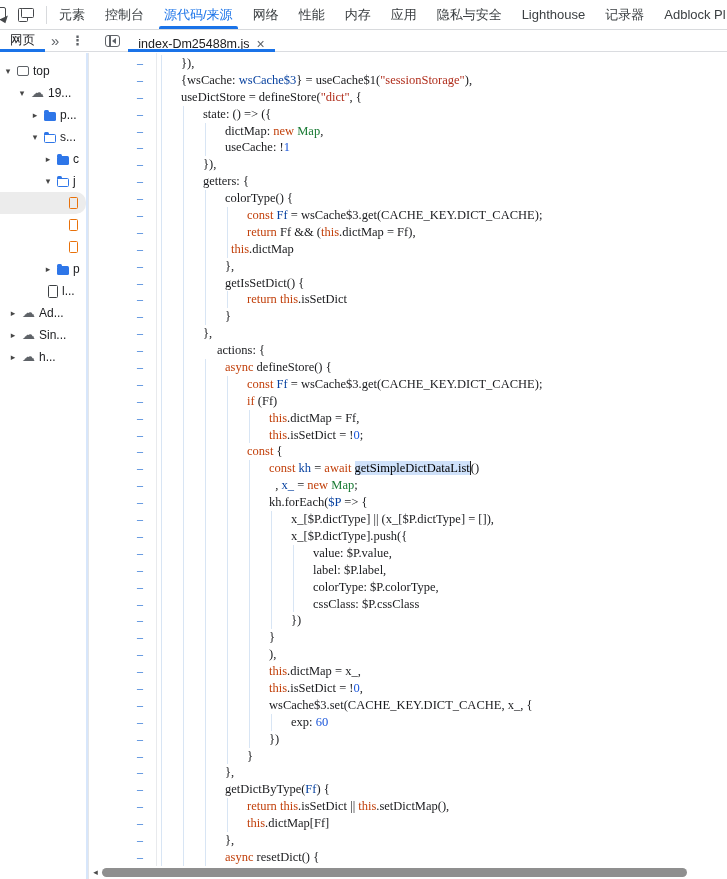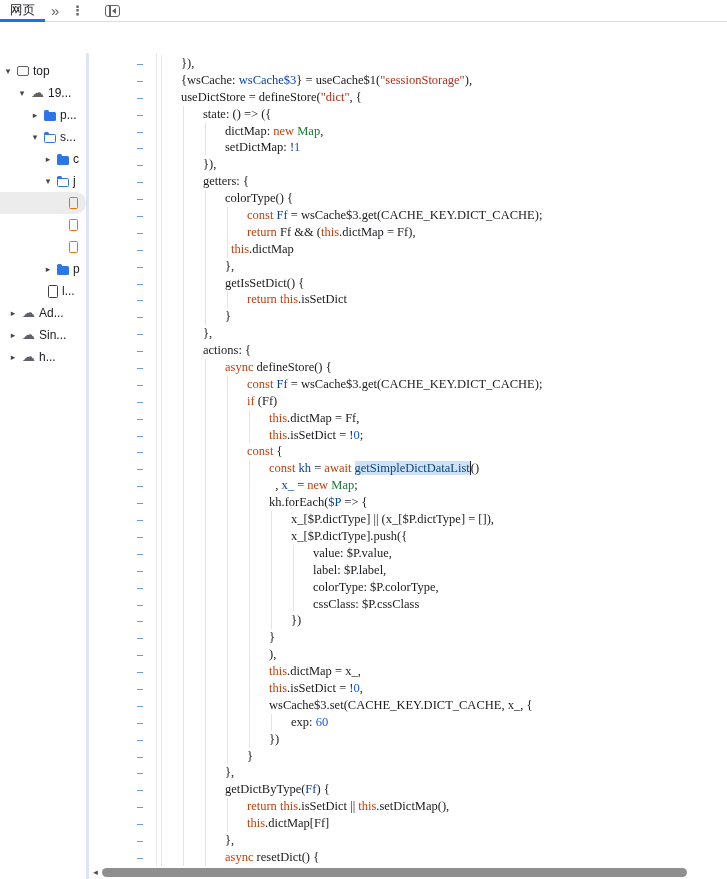--- a/index.html
+++ b/index.html
@@ -61,38 +61,62 @@
   .cl { position:relative; height:16.9px; line-height:16.9px; white-space:pre; }
   .gut { position:absolute; left:0; top:0; width:54px; text-align:right; color:#1967d2; font-size:12px; cursor:pointer; }
   .guide { position:absolute; top:0; bottom:0; width:1px; background:#d8e5f4; }
   .ct { position:absolute; top:0; }
   .tk-p { color:#1a1b1e; }
   .tk-k { color:#c2410c; }
   .tk-d { color:#0842a0; }
   .tk-n { color:#1a56db; }
   .tk-s { color:#b02e1c; }
   .tk-t { color:#187a33; }
-  .tk-w { color:#0c4a6e; background:#cfe1fa; border-right:1.2px solid #1c1c1c; }
+  .tk-w { color:#000000; background:#cfe1fa; border-right:1.2px solid #1c1c1c; }
   
   .hscroll { position:absolute; left:0; right:0; bottom:0; height:13px; background:#fff; display:flex; align-items:center; }
   .harrow { width:13px; text-align:center; color:#4a4a4a; font-size:9px; line-height:13px; flex:none; cursor:pointer; }
   .hthumb { height:9px; width:585px; background:#8f8f8f; border-radius:5px; cursor:pointer; }
 </style>
 </head>
 <body>
 
 <div class="devtools">
 
+  <div class="toolbar">
+    <div class="tool-icons">
+      <span class="ic-inspect"></span>
+      <span class="ic-device"></span>
+    </div>
+    <div class="vsep"></div>
+    <div class="tabs">
+        <div class="tab">元素</div>
+        <div class="tab">控制台</div>
+        <div class="tab sel">源代码/来源</div>
+        <div class="tab">网络</div>
+        <div class="tab">性能</div>
+        <div class="tab">内存</div>
+        <div class="tab">应用</div>
+        <div class="tab">隐私与安全</div>
+        <div class="tab">Lighthouse</div>
+        <div class="tab">记录器</div>
+        <div class="tab">Adblock Pl</div>
+      </div>
+  </div>
 
   <div class="subbar">
     <div class="ptab">网页</div>
     <div class="chev">»</div>
     <div class="kebab">⋮</div>
     <div class="subsep"></div>
     <span class="ic-panel"></span>
+    <div class="filetab">
+      <span>index-Dm25488m.js</span>
+      <span class="ftclose">×</span>
+    </div>
   </div>
 
   <div class="main">
     <div class="sidebar">
         <div class="trow" style="padding-left: 3px;">
           <span class="exp">▾</span>
           <span class="ic ic-frame"></span>
           <span>top</span>
         </div>
         <div class="trow" style="padding-left: 17px;">
@@ -163,33 +187,33 @@
       </div>
     <div class="sidestrip"></div>
     <div class="editor">
       <div class="gutline"></div>
       <div>
           <div class="cl"><span class="gut">–</span><span class="guide" style="left: 72px;"></span><span class="ct" style="left: 92px;"><span class="tk-p">}),</span></span></div>
           <div class="cl"><span class="gut">–</span><span class="guide" style="left: 72px;"></span><span class="ct" style="left: 92px;"><span class="tk-p">{wsCache: </span><span class="tk-d">wsCache$3</span><span class="tk-p">} = useCache$1(</span><span class="tk-s">"sessionStorage"</span><span class="tk-p">),</span></span></div>
           <div class="cl"><span class="gut">–</span><span class="guide" style="left: 72px;"></span><span class="ct" style="left: 92px;"><span class="tk-p">useDictStore = defineStore(</span><span class="tk-s">"dict"</span><span class="tk-p">, {</span></span></div>
           <div class="cl"><span class="gut">–</span><span class="guide" style="left: 72px;"></span><span class="guide" style="left: 94px;"></span><span class="ct" style="left: 114px;"><span class="tk-p">state: () =&gt; ({</span></span></div>
           <div class="cl"><span class="gut">–</span><span class="guide" style="left: 72px;"></span><span class="guide" style="left: 94px;"></span><span class="guide" style="left: 116px;"></span><span class="ct" style="left: 136px;"><span class="tk-p">dictMap: </span><span class="tk-k">new</span><span class="tk-p"> </span><span class="tk-t">Map</span><span class="tk-p">,</span></span></div>
-          <div class="cl"><span class="gut">–</span><span class="guide" style="left: 72px;"></span><span class="guide" style="left: 94px;"></span><span class="guide" style="left: 116px;"></span><span class="ct" style="left: 136px;"><span class="tk-p">setDictMap: !</span><span class="tk-n">1</span></span></div>
+          <div class="cl"><span class="gut">–</span><span class="guide" style="left: 72px;"></span><span class="guide" style="left: 94px;"></span><span class="guide" style="left: 116px;"></span><span class="ct" style="left: 136px;"><span class="tk-p">useCache: !</span><span class="tk-n">1</span></span></div>
           <div class="cl"><span class="gut">–</span><span class="guide" style="left: 72px;"></span><span class="guide" style="left: 94px;"></span><span class="ct" style="left: 114px;"><span class="tk-p">}),</span></span></div>
           <div class="cl"><span class="gut">–</span><span class="guide" style="left: 72px;"></span><span class="guide" style="left: 94px;"></span><span class="ct" style="left: 114px;"><span class="tk-p">getters: {</span></span></div>
           <div class="cl"><span class="gut">–</span><span class="guide" style="left: 72px;"></span><span class="guide" style="left: 94px;"></span><span class="guide" style="left: 116px;"></span><span class="ct" style="left: 136px;"><span class="tk-p">colorType() {</span></span></div>
           <div class="cl"><span class="gut">–</span><span class="guide" style="left: 72px;"></span><span class="guide" style="left: 94px;"></span><span class="guide" style="left: 116px;"></span><span class="guide" style="left: 138px;"></span><span class="ct" style="left: 158px;"><span class="tk-k">const</span><span class="tk-p"> </span><span class="tk-d">Ff</span><span class="tk-p"> = wsCache$3.get(CACHE_KEY.DICT_CACHE);</span></span></div>
           <div class="cl"><span class="gut">–</span><span class="guide" style="left: 72px;"></span><span class="guide" style="left: 94px;"></span><span class="guide" style="left: 116px;"></span><span class="guide" style="left: 138px;"></span><span class="ct" style="left: 158px;"><span class="tk-k">return</span><span class="tk-p"> Ff &amp;&amp; (</span><span class="tk-k">this</span><span class="tk-p">.dictMap = Ff),</span></span></div>
           <div class="cl"><span class="gut">–</span><span class="guide" style="left: 72px;"></span><span class="guide" style="left: 94px;"></span><span class="guide" style="left: 116px;"></span><span class="guide" style="left: 138px;"></span><span class="ct" style="left: 142px;"><span class="tk-k">this</span><span class="tk-p">.dictMap</span></span></div>
           <div class="cl"><span class="gut">–</span><span class="guide" style="left: 72px;"></span><span class="guide" style="left: 94px;"></span><span class="guide" style="left: 116px;"></span><span class="ct" style="left: 136px;"><span class="tk-p">},</span></span></div>
           <div class="cl"><span class="gut">–</span><span class="guide" style="left: 72px;"></span><span class="guide" style="left: 94px;"></span><span class="guide" style="left: 116px;"></span><span class="ct" style="left: 136px;"><span class="tk-p">getIsSetDict() {</span></span></div>
           <div class="cl"><span class="gut">–</span><span class="guide" style="left: 72px;"></span><span class="guide" style="left: 94px;"></span><span class="guide" style="left: 116px;"></span><span class="guide" style="left: 138px;"></span><span class="ct" style="left: 158px;"><span class="tk-k">return</span><span class="tk-p"> </span><span class="tk-k">this</span><span class="tk-p">.isSetDict</span></span></div>
           <div class="cl"><span class="gut">–</span><span class="guide" style="left: 72px;"></span><span class="guide" style="left: 94px;"></span><span class="guide" style="left: 116px;"></span><span class="ct" style="left: 136px;"><span class="tk-p">}</span></span></div>
           <div class="cl"><span class="gut">–</span><span class="guide" style="left: 72px;"></span><span class="guide" style="left: 94px;"></span><span class="ct" style="left: 114px;"><span class="tk-p">},</span></span></div>
-          <div class="cl"><span class="gut">–</span><span class="guide" style="left: 72px;"></span><span class="guide" style="left: 94px;"></span><span class="ct" style="left: 114px;"><span class="tk-p">actions: {</span></span></div>
+          <div class="cl"><span class="gut">–</span><span class="guide" style="left: 72px;"></span><span class="guide" style="left: 94px;"></span><span class="ct" style="left: 128px;"><span class="tk-p">actions: {</span></span></div>
           <div class="cl"><span class="gut">–</span><span class="guide" style="left: 72px;"></span><span class="guide" style="left: 94px;"></span><span class="guide" style="left: 116px;"></span><span class="ct" style="left: 136px;"><span class="tk-k">async</span><span class="tk-p"> defineStore() {</span></span></div>
           <div class="cl"><span class="gut">–</span><span class="guide" style="left: 72px;"></span><span class="guide" style="left: 94px;"></span><span class="guide" style="left: 116px;"></span><span class="guide" style="left: 138px;"></span><span class="ct" style="left: 158px;"><span class="tk-k">const</span><span class="tk-p"> </span><span class="tk-d">Ff</span><span class="tk-p"> = wsCache$3.get(CACHE_KEY.DICT_CACHE);</span></span></div>
           <div class="cl"><span class="gut">–</span><span class="guide" style="left: 72px;"></span><span class="guide" style="left: 94px;"></span><span class="guide" style="left: 116px;"></span><span class="guide" style="left: 138px;"></span><span class="ct" style="left: 158px;"><span class="tk-k">if</span><span class="tk-p"> (Ff)</span></span></div>
           <div class="cl"><span class="gut">–</span><span class="guide" style="left: 72px;"></span><span class="guide" style="left: 94px;"></span><span class="guide" style="left: 116px;"></span><span class="guide" style="left: 138px;"></span><span class="guide" style="left: 160px;"></span><span class="ct" style="left: 180px;"><span class="tk-k">this</span><span class="tk-p">.dictMap = Ff,</span></span></div>
           <div class="cl"><span class="gut">–</span><span class="guide" style="left: 72px;"></span><span class="guide" style="left: 94px;"></span><span class="guide" style="left: 116px;"></span><span class="guide" style="left: 138px;"></span><span class="guide" style="left: 160px;"></span><span class="ct" style="left: 180px;"><span class="tk-k">this</span><span class="tk-p">.isSetDict = !</span><span class="tk-n">0</span><span class="tk-p">;</span></span></div>
           <div class="cl"><span class="gut">–</span><span class="guide" style="left: 72px;"></span><span class="guide" style="left: 94px;"></span><span class="guide" style="left: 116px;"></span><span class="guide" style="left: 138px;"></span><span class="ct" style="left: 158px;"><span class="tk-k">const</span><span class="tk-p"> {</span></span></div>
           <div class="cl"><span class="gut">–</span><span class="guide" style="left: 72px;"></span><span class="guide" style="left: 94px;"></span><span class="guide" style="left: 116px;"></span><span class="guide" style="left: 138px;"></span><span class="guide" style="left: 160px;"></span><span class="ct" style="left: 180px;"><span class="tk-k">const</span><span class="tk-p"> </span><span class="tk-d">kh</span><span class="tk-p"> = </span><span class="tk-k">await</span><span class="tk-p"> </span><span class="tk-w">getSimpleDictDataList</span><span class="tk-p">()</span></span></div>
           <div class="cl"><span class="gut">–</span><span class="guide" style="left: 72px;"></span><span class="guide" style="left: 94px;"></span><span class="guide" style="left: 116px;"></span><span class="guide" style="left: 138px;"></span><span class="guide" style="left: 160px;"></span><span class="ct" style="left: 180px;"><span class="tk-p">  , </span><span class="tk-d">x_</span><span class="tk-p"> = </span><span class="tk-k">new</span><span class="tk-p"> </span><span class="tk-t">Map</span><span class="tk-p">;</span></span></div>
           <div class="cl"><span class="gut">–</span><span class="guide" style="left: 72px;"></span><span class="guide" style="left: 94px;"></span><span class="guide" style="left: 116px;"></span><span class="guide" style="left: 138px;"></span><span class="guide" style="left: 160px;"></span><span class="ct" style="left: 180px;"><span class="tk-p">kh.forEach(</span><span class="tk-d">$P</span><span class="tk-p"> =&gt; {</span></span></div>
           <div class="cl"><span class="gut">–</span><span class="guide" style="left: 72px;"></span><span class="guide" style="left: 94px;"></span><span class="guide" style="left: 116px;"></span><span class="guide" style="left: 138px;"></span><span class="guide" style="left: 160px;"></span><span class="guide" style="left: 182px;"></span><span class="ct" style="left: 202px;"><span class="tk-p">x_[$P.dictType] || (x_[$P.dictType] = []),</span></span></div>

